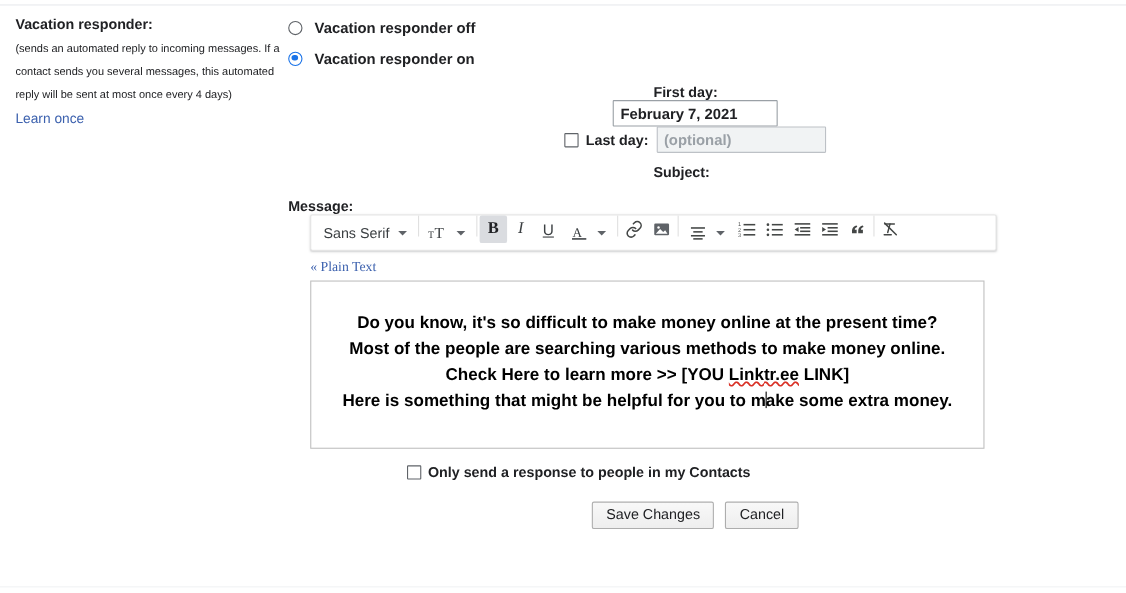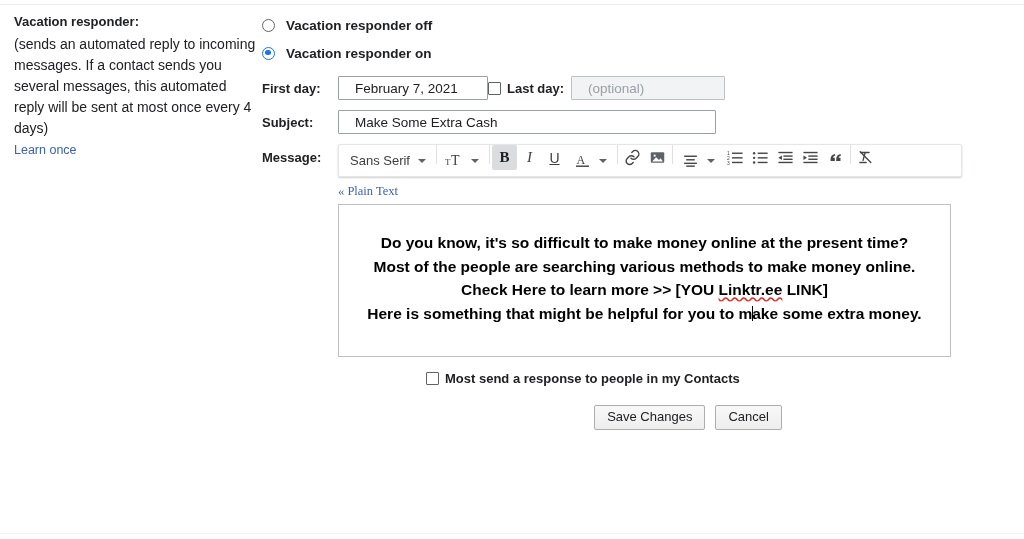--- a/index.html
+++ b/index.html
@@ -36,21 +36,21 @@
     width: 244px;
   }
   .left-title {
     font-weight: bold;
     font-size: 13px;
     color: #202124;
     line-height: 19px;
     margin-bottom: 3px;
   }
   .left-note {
-    font-size: 14px;
+    font-size: 10px;
     color: #202124;
     line-height: 21px;
   }
   .learn-more {
     display: inline-block;
     margin-top: 1px;
     font-size: 12.5px;
     color: #3c61ae;
     line-height: 21px;
     cursor: pointer;
@@ -95,42 +95,44 @@
     font-weight: bold;
     font-size: 13.5px;
     color: #202124;
     cursor: pointer;
   }
 
   .field-row {
     display: flex;
     align-items: center;
     margin-top: 10px;
+    flex-direction: column;
   }
   .field-label {
     font-weight: bold;
     font-size: 13px;
     color: #202124;
     width: 76px;
     flex: none;
     text-align: left;
   }
   .field-label.msg { align-self: flex-start; padding-top: 6px; }
 
   input.txt {
     font-family: "Liberation Sans", sans-serif;
     font-size: 13.5px;
     color: #202124;
     border: 1px solid #9aa0a6;
     background: #ffffff;
     box-sizing: border-box;
     height: 24px;
-    padding: 1px 16px;
+    padding: 1px 6px;
     border-radius: 1px;
     outline: none;
+    font-weight: bold;
   }
   input.first-day { width: 150px; }
   input.subject  { width: 378px; }
   input.last-day {
     width: 154px;
     background: #f1f3f4;
     color: #80868b;
     border: 1px solid #bdc1c6;
   }
   input.last-day::placeholder { color: #9aa0a6; }
@@ -317,21 +319,20 @@
     <input class="txt first-day" type="text" value="February 7, 2021" style="">
     <span class="lastday-group">
       <span class="checkbox"></span>
       <span class="lastday-label">Last day:</span>
       <input class="txt last-day" type="text" placeholder="(optional)" style="">
     </span>
   </div>
 
   <div class="field-row">
     <span class="field-label">Subject:</span>
-    <input class="txt subject" type="text" value="Make Some Extra Cash" style="">
   </div>
 
   <div class="field-row">
     <span class="field-label msg">Message:</span>
 
     <div class="editor-wrap">
 
       <div class="toolbar">
 
         <div class="tb-group">
@@ -468,21 +469,21 @@
         <div class="msg-text">
           <p class="msg-line">Do you know, it's so difficult to make money online at the present time?</p>
           <p class="msg-line">Most of the people are searching various methods to make money online.</p>
           <p class="msg-line"><span>Check Here to learn more &gt;&gt; [YOU </span><span class="misspelled">Linktr.ee</span><span> LINK]</span></p>
           <p class="msg-line"><span>Here is something that might be helpful for you to m</span><span class="cursor"></span><span>ake some extra money.</span></p>
         </div>
       </div>
 
       <div class="contacts-row">
         <span class="checkbox"></span>
-        <span class="contacts-label">Most send a response to people in my Contacts</span>
+        <span class="contacts-label">Only send a response to people in my Contacts</span>
       </div>
 
       <div class="buttons-row">
         <button class="btn">Save Changes</button>
         <button class="btn">Cancel</button>
       </div>
 
     </div>
   </div>
 

